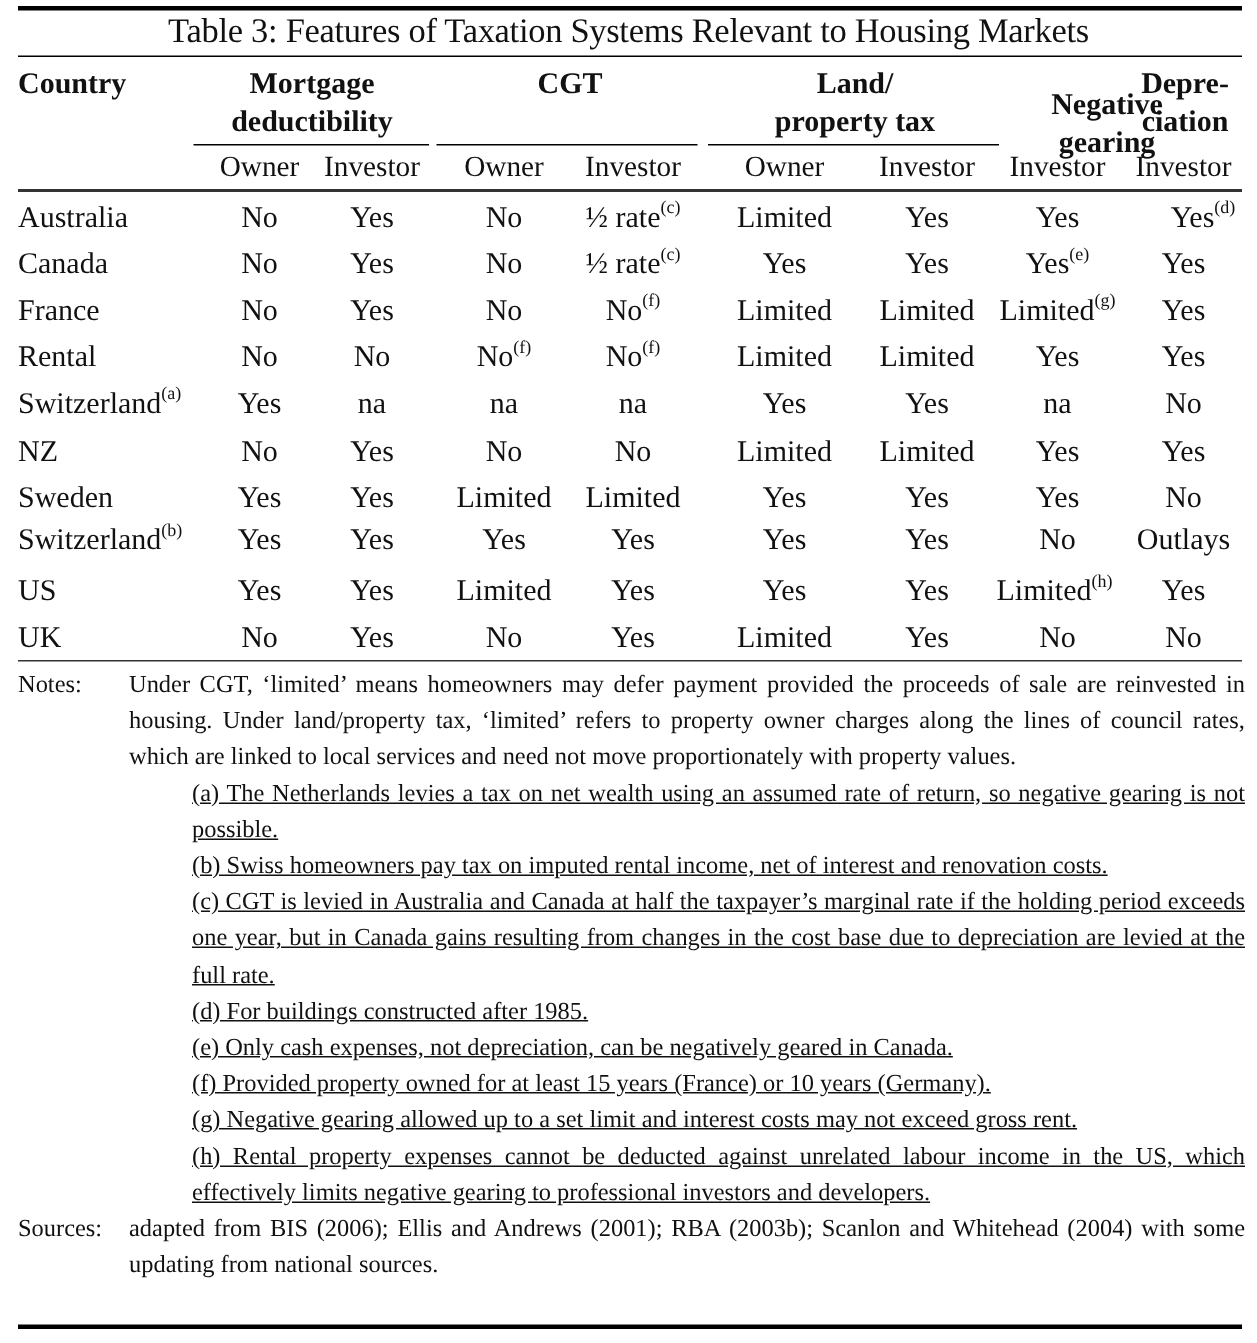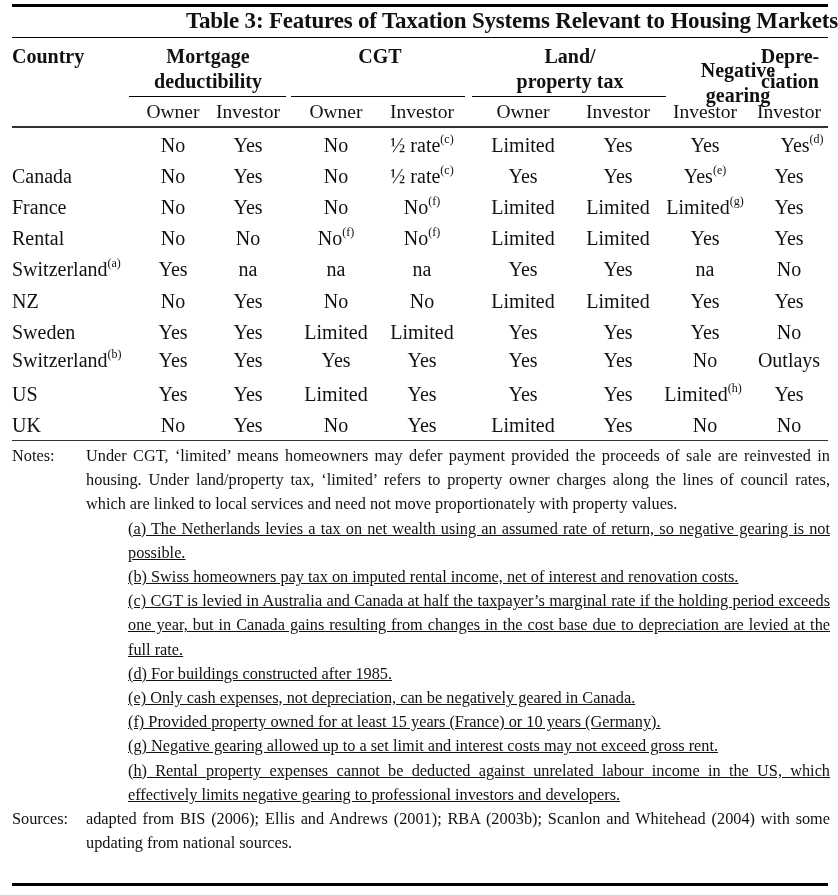--- a/index.html
+++ b/index.html
@@ -5,22 +5,22 @@
   html, body { margin: 0; padding: 0; background: #ffffff; }
   body { width: 838px; height: 895px; position: relative; overflow: hidden;
          font-family: "Liberation Serif", serif; color: #111; }
   .rule { position: absolute; left: 12px; width: 816px; background: #000; }
   .rule-top { top: 4px; height: 3px; }
   .rule-title { top: 37px; height: 1px; }
   .rule-head { top: 126px; height: 2px; background: #333; }
   .rule-body { top: 440px; height: 1px; background: #333; }
   .rule-bottom { top: 883px; height: 3px; }
   .grp-line { position: absolute; top: 96px; height: 1px; background: #000; }
-  .title { position: absolute; top: 8px; left: 0; width: 838px; text-align: right;
-           font-weight: bold; font-size: 23px; letter-spacing: -0.2px; }
+  .title { position: absolute; top: 8px; left: 0; width: 838px; text-align: center;
+           font-weight: normal; font-size: 23px; letter-spacing: -0.2px; }
   .hdr { position: absolute; font-weight: bold; font-size: 20px; line-height: 25px; text-align: center; }
   .sub { position: absolute; top: 101px; font-size: 19.5px; text-align: center; width: 90px; }
   .row { position: absolute; left: 0; width: 838px; height: 31px; }
   .cell { position: absolute; top: 0; font-size: 20px; line-height: 28px; text-align: center; width: 100px; white-space: nowrap; }
   .cell.country { text-align: left; left: 12px; width: 140px; }
   sup { font-size: 12px; vertical-align: 9px; line-height: 0; }
   .notes { position: absolute; left: 12px; top: 444px; width: 818px; font-size: 16.3px; line-height: 24.2px; }
   .note-line { display: flex; }
   .note-label { width: 74px; flex: none; }
   .note-text { flex: 1; text-align: justify; }
@@ -68,20 +68,21 @@
   <div class="sub" style="left:478px;">Owner</div>
   <div class="sub" style="left:573px;">Investor</div>
   <div class="sub" style="left:660px;">Investor</div>
   <div class="sub" style="left:744px;">Investor</div>
 </div>
 
 <div class="rule rule-head"></div>
 
 <div id="table-body">
     <div class="row" style="top: 131px;">
+      <div class="cell country"><span>Australia</span></div>
       <div class="cell" style="left: 123px;"><span>No</span></div>
       <div class="cell" style="left: 198px;"><span>Yes</span></div>
       <div class="cell" style="left: 286px;"><span>No</span></div>
       <div class="cell" style="left: 372px;"><span>½ rate</span><sup>(c)</sup></div>
       <div class="cell" style="left: 473px;"><span>Limited</span></div>
       <div class="cell" style="left: 568px;"><span>Yes</span></div>
       <div class="cell" style="left: 655px;"><span>Yes</span></div>
       <div class="cell" style="left: 752px;"><span>Yes</span><sup>(d)</sup></div>
     </div>
     <div class="row" style="top: 162.1px;">

